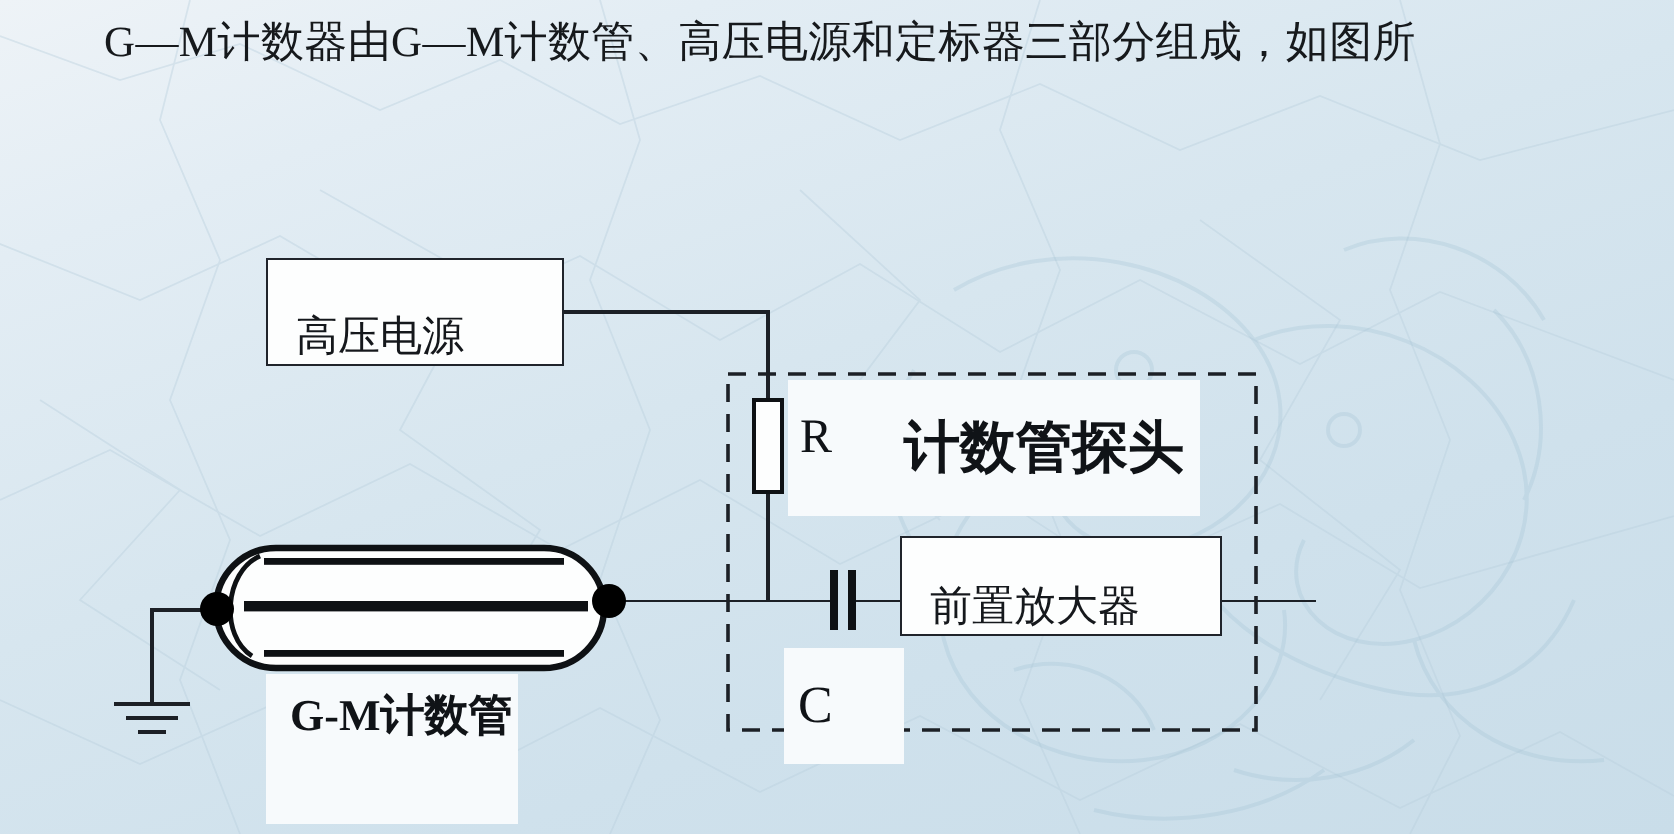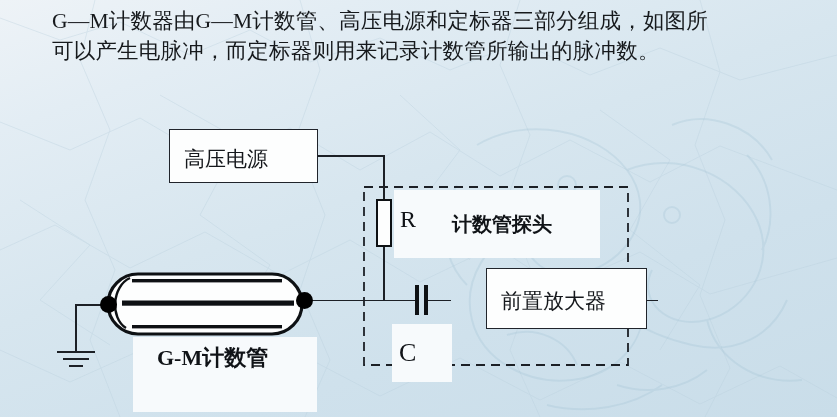--- a/index.html
+++ b/index.html
@@ -58,23 +58,22 @@
     top: 0;
     width: 837px;
     height: 417px;
   }
   .box {
     position: absolute;
     background: #fdfefe;
     border: 1.6px solid #20242b;
     box-sizing: border-box;
     display: flex;
-    align-items: center;
+    align-items: flex-end;
     justify-content: flex-start;
-    margin-left: 36px;
   }
   .box > span {
     font-family: "Liberation Serif", serif;
     font-size: 21px;
     color: #15181c;
     padding: 5px 0 0 14px;
     white-space: nowrap;
   }
   .label {
     position: absolute;
@@ -143,21 +142,20 @@
       <path d="M200 290 C230 300 265 295 290 275"></path>
       <path d="M330 60 C355 85 360 125 345 155"></path>
       <path d="M40 90 C20 120 25 165 50 190"></path>
       <path d="M255 30 C290 15 335 30 355 65"></path>
       <path d="M130 310 C170 320 215 312 245 290"></path>
     </g>
   </svg>
 
   <div id="para">
     <div>G—M计数器由G—M计数管、高压电源和定标器三部分组成，如图所</div>
-    <div>可以产生电脉冲，而定标器则用来记录计数管所输出的脉冲数。</div>
   </div>
 
   <div id="diagram">
 
     <svg style="position:absolute;left:0;top:0;width:837px;height:417px;pointer-events:none;">
       <rect x="364" y="187" width="264" height="178" fill="none" stroke="#1c2026" stroke-width="1.8" stroke-dasharray="9,6"></rect>
     </svg>
 
     <div class="wire" style="left:282px; top:155px; width:103px; height:1.8px;"></div>
 
@@ -194,40 +192,40 @@
     <div style="position:absolute; left:376px; top:199px; width:16px; height:48px;
                 background:#fdfefe; border:2px solid #0e1114; box-sizing:border-box;"></div>
 
     <div style="position:absolute; left:415px; top:285px; width:4.4px; height:30px; background:#0e1114;"></div>
     <div style="position:absolute; left:424px; top:285px; width:4.4px; height:30px; background:#0e1114;"></div>
 
     <div class="box" style="left:133px; top:129px; width:149px; height:54px;">
       <span>高压电源</span>
     </div>
 
-    <div class="box" style="left:450px; top:268px; width:161px; height:61px;">
+    <div class="box" style="left:450px; top:268px; width:161px; height:50px;">
       <span>前置放大器</span>
     </div>
 
 
     <div class="label" style="left:394px; top:190px; width:206px; height:68px;
-                font-size:20px; font-weight:bold; justify-content:flex-start; padding-left:58px; box-sizing:border-box;">
+                font-size:28px; font-weight:bold; justify-content:flex-start; padding-left:58px; box-sizing:border-box;">
       <span>计数管探头</span>
     </div>
 
     <div class="label" style="left:396px; top:204px; width:24px; height:30px; font-size:24px; background:transparent;">
       <span>R</span>
     </div>
 
     <div class="label" style="left:392px; top:324px; width:60px; height:58px; font-size:26px;
                 justify-content:flex-start; padding-left:7px; box-sizing:border-box;">
       <span>C</span>
     </div>
 
-    <div class="label" style="left:133px; top:337px; width:184px; height:75px;
-                font-size:22px; font-weight:bold; justify-content:flex-start; padding-left:24px; box-sizing:border-box; align-items:flex-start; padding-top:6px;">
+    <div class="label" style="left:133px; top:337px; width:126px; height:75px;
+                font-size:22px; font-weight:bold; justify-content:flex-start; padding-left:12px; box-sizing:border-box; align-items:flex-start; padding-top:6px;">
       <span>G-M计数管</span>
     </div>
 
   </div>
 
 
 </div>
 
 </body></html>

